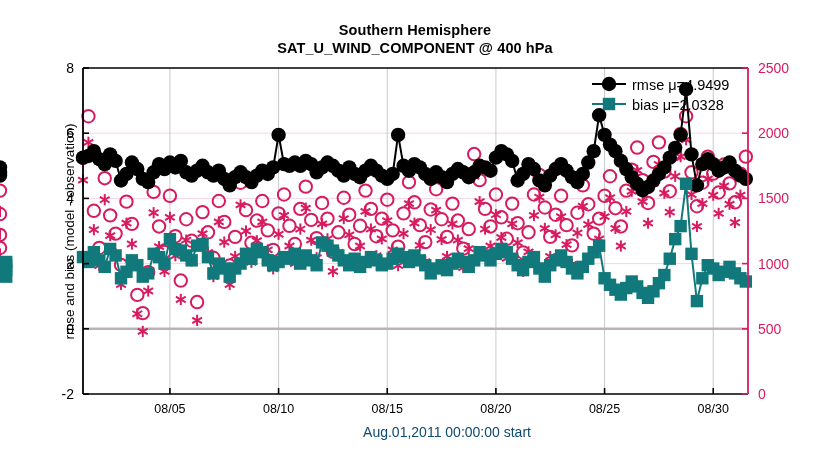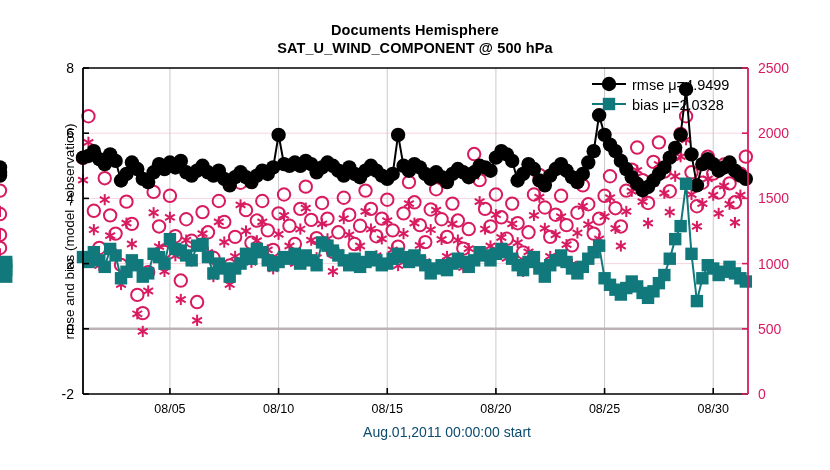--- a/index.html
+++ b/index.html
@@ -36,22 +36,22 @@
   .tick-left{font-size:14px;fill:#000;text-anchor:end;font-family:"Liberation Sans",sans-serif;}
   .tick-right{font-size:14px;fill:#D81B60;text-anchor:start;font-family:"Liberation Sans",sans-serif;}
   .tick-x{font-size:12.5px;fill:#000;text-anchor:middle;font-family:"Liberation Sans",sans-serif;}
   .legtxt{font-size:14.5px;fill:#000;font-family:"Liberation Sans",sans-serif;}
 </style>
 </head>
 <body>
 
 <div id="root">
 
-  <div class="ttl" id="title-line1">Documents Hemisphere</div>
-  <div class="ttl" id="title-line2">SAT_U_WIND_COMPONENT @ 500 hPa</div>
+  <div class="ttl" id="title-line1">Southern Hemisphere</div>
+  <div class="ttl" id="title-line2">SAT_U_WIND_COMPONENT @ 400 hPa</div>
 
   <div class="axtitle" id="ylabel-left">rmse and bias (model - observation)</div>
 
   <svg id="plot" width="830" height="470">
       <line x1="83" y1="328.8" x2="748" y2="328.8" stroke="#F7D6E0" stroke-width="1"></line>
       <line x1="83" y1="263.6" x2="748" y2="263.6" stroke="#F7D6E0" stroke-width="1"></line>
       <line x1="83" y1="198.4" x2="748" y2="198.4" stroke="#F7D6E0" stroke-width="1"></line>
       <line x1="83" y1="133.2" x2="748" y2="133.2" stroke="#F7D6E0" stroke-width="1"></line>
       <line x1="169.9281045751634" y1="68" x2="169.9281045751634" y2="394" stroke="#C9C9C9" stroke-width="1"></line>
       <line x1="278.5882352941177" y1="68" x2="278.5882352941177" y2="394" stroke="#C9C9C9" stroke-width="1"></line>

